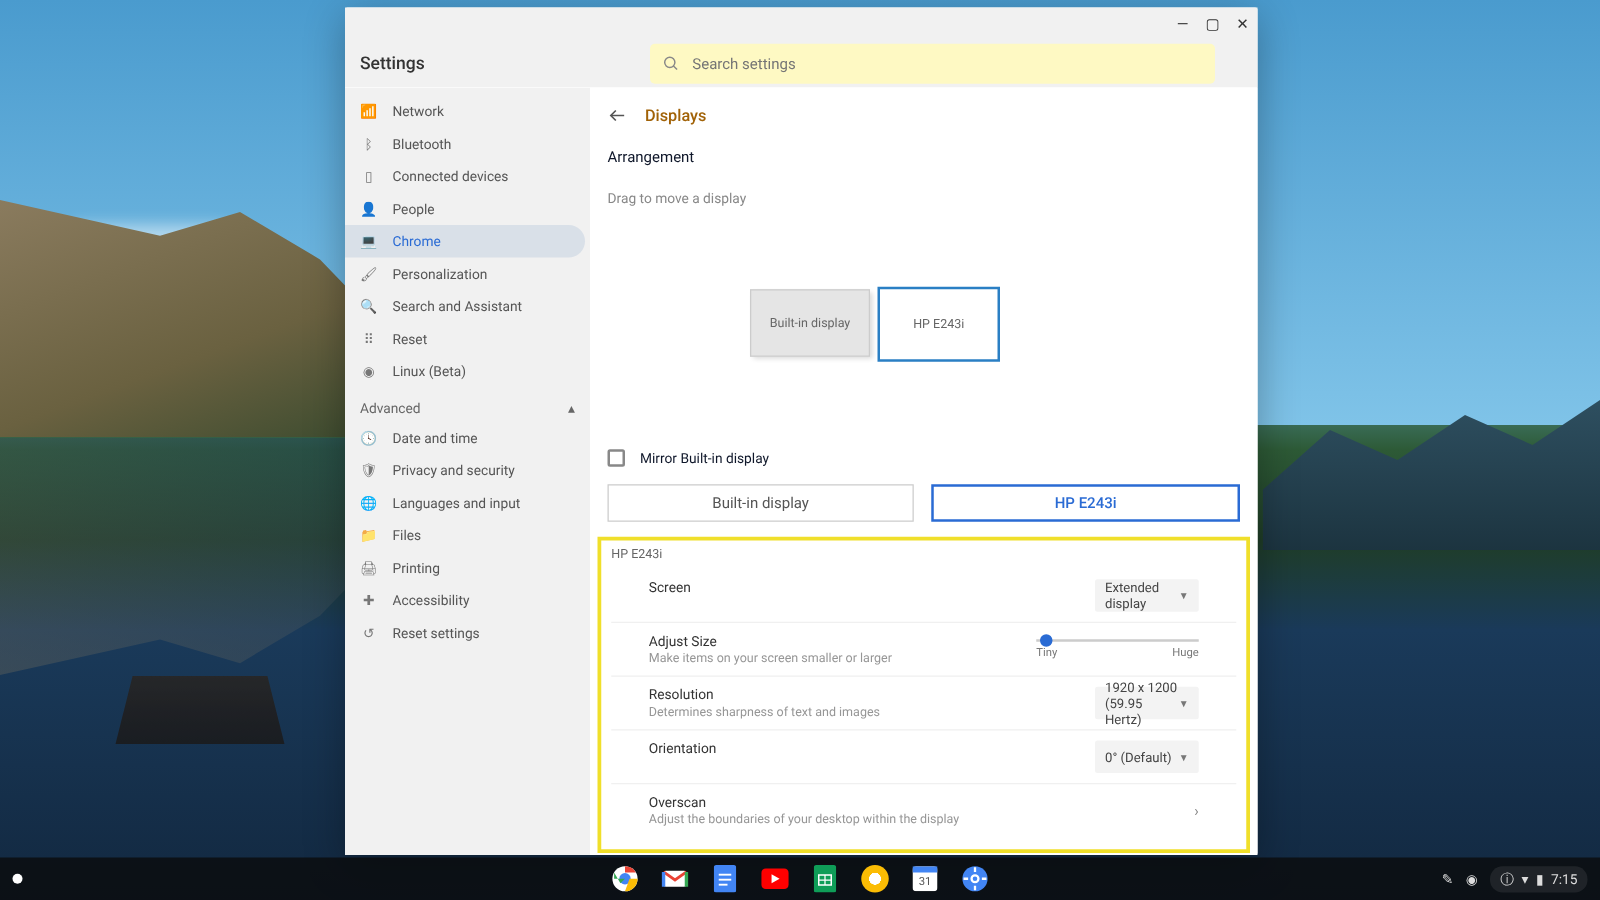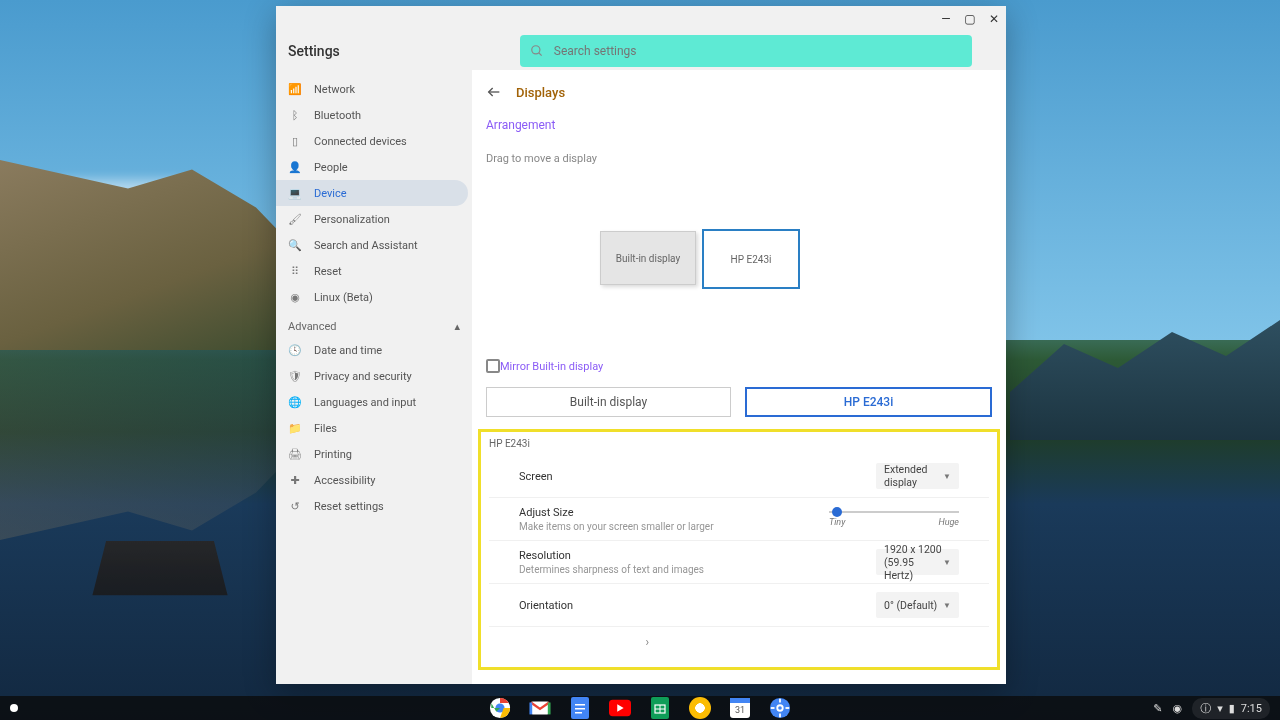--- a/index.html
+++ b/index.html
@@ -13,73 +13,73 @@
 .sky-gradient { position:absolute; inset:0; height:340px; background: linear-gradient(180deg,#4a9bce 0%, #7fc3e8 100%); }
 .cloud { position:absolute; top:180px; left:50px; width:140px; height:30px; background: rgba(255,255,255,.5); border-radius: 50px; filter: blur(6px);}
 .pier { position:absolute; left:100px; bottom:120px; width:120px; height:70px; background:linear-gradient(180deg,#2a1f15 0%,#1a120c 100%); transform: perspective(200px) rotateX(40deg); opacity:.7;}
 
 
 .window { position: absolute; left: 276px; top: 6px; width: 730px; height: 678px; background: #fff; box-shadow: 0 8px 32px rgba(0,0,0,.3); border-radius: 2px; display: flex; flex-direction: column; }
 .titlebar { height: 26px; display: flex; justify-content: flex-end; align-items: center; padding-right: 6px; gap: 12px; background:#f1f1f1;}
 .titlebar span { width: 12px; height: 12px; display:inline-flex; align-items:center; justify-content:center; color:#333; font-size:12px; cursor:pointer;}
 .header { height: 38px; display: flex; align-items: center; background:#f1f1f1; padding: 0 12px; gap: 180px;}
 .header-title { font-size: 14px; color:#333; font-weight:500;}
-.search-box { flex:1; max-width:452px; height:32px; background:#5eead4; border-radius:4px; display:flex; align-items:center; padding:0 10px; gap:10px; color:#6f6f6f;}
+.search-box { flex:1; max-width:452px; height:32px; background:#fef9c3; border-radius:4px; display:flex; align-items:center; padding:0 10px; gap:10px; color:#6f6f6f;}
 .search-box input { border:none; background:transparent; outline:none; font-size:12px; flex:1; color:#555;}
 
 .body { flex:1; display:flex; overflow:hidden; background:#fff;}
 .sidebar { width: 196px; background:#f1f1f1; overflow-y:auto; padding-top:6px;}
 .side-item { display:flex; align-items:center; gap:12px; height:26px; padding:0 12px; font-size:11px; color:#555; cursor:pointer;}
 .side-item.active { background:#d9e0e8; color:#2a6bd4; border-radius:0 14px 14px 0; margin-right:4px;}
 .side-item .ic { width:14px; height:14px; display:inline-flex; align-items:center; justify-content:center; color:#777;}
 .side-item.active .ic { color:#2a6bd4;}
 .side-section { font-size:11px; color:#666; padding:10px 12px 4px; display:flex; justify-content:space-between; align-items:center;gap:46px;}
 .about { font-size:11px; color:#666; padding:10px 12px;}
 
 .content { flex:1; overflow-y:auto; padding: 0; }
 .content-head { display:flex; align-items:center; gap:14px; padding:14px 14px 10px; }
 .back-arr { width:16px; height:16px; color:#555; cursor:pointer;}
 .content-title { font-size:13px; color:#a16207; font-weight:500;}
 
 .section { padding: 8px 14px; }
-.sec-label { font-size:12px; color:#8b5cf6; }
+.sec-label { font-size:12px; color:#0f172a; }
 .sec-sub { font-size:11px; color:#888; margin-top:20px;}
 
 .arrangement-zone { height:176px; position:relative; margin-top:6px;}
 .disp-box { position:absolute; display:flex; align-items:center; justify-content:center; font-size:10px; color:#666; cursor:move;}
 .disp-builtin { left:114px; top:60px; width:96px; height:54px; background:#e5e5e5; border:1px solid #ccc; box-shadow:2px 2px 4px rgba(0,0,0,.15);}
 .disp-ext { left:216px; top:58px; width:98px; height:60px; background:#fff; border:2px solid #2a7fc4;}
 
-.mirror-row { display:flex; align-items:center; padding: 4px 14px 10px;}
+.mirror-row { display:flex; align-items:center; gap:12px; padding: 4px 14px 10px;}
 .chk { width:14px; height:14px; border:2px solid #888; border-radius:2px; cursor:pointer;}
 
 .tab-row { display:flex; gap:14px; padding: 4px 14px 12px;}
 .tab { flex:1; height:30px; display:flex; align-items:center; justify-content:center; font-size:12px; border:1px solid #ccc; cursor:pointer; color:#555;}
 .tab.active { border:2px solid #2a6bd4; color:#2a6bd4; font-weight:500;}
 
 .highlight-zone { margin: 0 6px 8px; border:3px solid #f0df2a; padding:6px 8px 10px;}
 .hz-title { font-size:10px; color:#666; margin-bottom:6px;}
-.setting-row { display:flex; align-items:center; padding:8px 30px; border-bottom:1px solid #f0f0f0;}
+.setting-row { display:flex; padding:8px 30px; border-bottom:1px solid #f0f0f0;}
 .setting-row:last-child{border-bottom:none;}
 .sr-left { flex:1;}
 .sr-name { font-size:11px; color:#333;}
 .sr-desc { font-size:10px; color:#969696; margin-top:2px;}
 .sr-right { width:130px; display:flex; align-items:center; justify-content:space-between; font-size:10.5px; color:#444;}
 .dropdown { width:100%; height:26px; background:#f3f3f3; display:flex; align-items:center; justify-content:space-between; padding:0 8px; cursor:pointer; border-radius:2px;margin-left:47px;}
 .caret { font-size:8px; color:#777;}
 
-.slider-wrap { width:130px;font-style:italic;}
+.slider-wrap { width:130px;}
 .slider-track { height:2px; background:#ccc; position:relative; margin-bottom:4px;}
 .slider-thumb { position:absolute; top:-4px; left:3px; width:10px; height:10px; border-radius:50%; background:#2a6bd4; cursor:pointer;}
 .slider-labels { display:flex; justify-content:space-between; font-size:9px; color:#777;}
 
 .chev-right { color:#888; font-size:12px;}
 
 
-.shelf { position:absolute; left:0; right:0; bottom:0; height:24px; background:rgba(10,10,10,.78); display:flex; align-items:center; padding:0 10px;}
+.shelf { position:absolute; left:0; right:0; bottom:0; height:34px; background:rgba(10,10,10,.78); display:flex; align-items:center; padding:0 10px;}
 .launcher-dot { width:8px; height:8px; border-radius:50%; background:#fff; margin-right:auto; cursor:pointer;}
 .shelf-apps { position:absolute; left:50%; transform:translateX(-50%); display:flex; gap:18px; align-items:center;}
 .app-ic { width:22px; height:22px; border-radius:50%; display:flex; align-items:center; justify-content:center; font-size:13px; cursor:pointer;}
 .tray { margin-left:auto; display:flex; align-items:center; gap:10px; color:#ddd; font-size:11px;}
 .tray .pill { background:rgba(255,255,255,.08); padding:3px 8px; border-radius:10px; display:flex; align-items:center; gap:6px;}
 svg { display:block; }
 </style>
 </head>
 <body>
 
@@ -121,21 +121,21 @@
       <div class="side-item">
           <span class="ic">▯</span>
           <span>Connected devices</span>
         </div>
       <div class="side-item">
           <span class="ic">👤</span>
           <span>People</span>
         </div>
       <div class="side-item active">
           <span class="ic">💻</span>
-          <span>Device</span>
+          <span>Chrome</span>
         </div>
       <div class="side-item">
           <span class="ic">🖌</span>
           <span>Personalization</span>
         </div>
       <div class="side-item">
           <span class="ic">🔍</span>
           <span>Search and Assistant</span>
         </div>
       <div class="side-item">
@@ -267,20 +267,24 @@
             </div>
           <div class="sr-right">
             <div class="dropdown">
               <span>0° (Default)</span>
               <span class="caret">▼</span>
             </div>
           </div>
         </div>
 
         <div class="setting-row">
+          <div class="sr-left">
+            <div class="sr-name">Overscan</div>
+            <div class="sr-desc">Adjust the boundaries of your desktop within the display</div>
+          </div>
           <div class="sr-right" style="justify-content:flex-end">
               <span class="chev-right">›</span>
             </div>
         </div>
       </div>
     </div>
   </div>
 </div>
 
 <div class="shelf">

